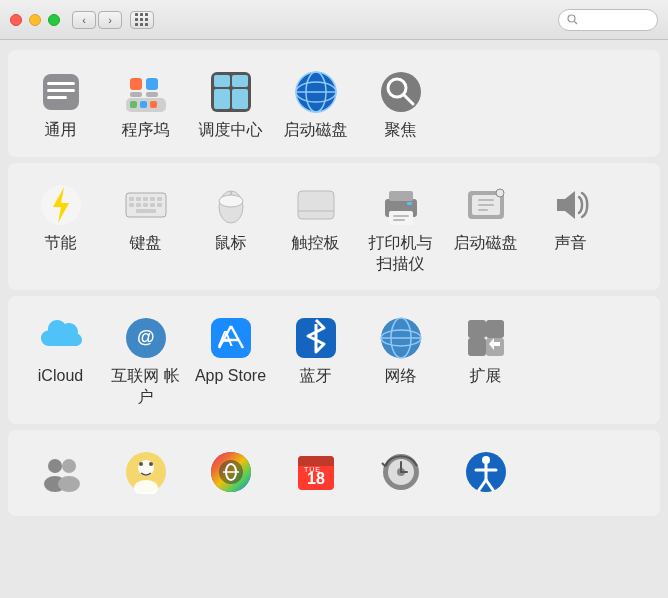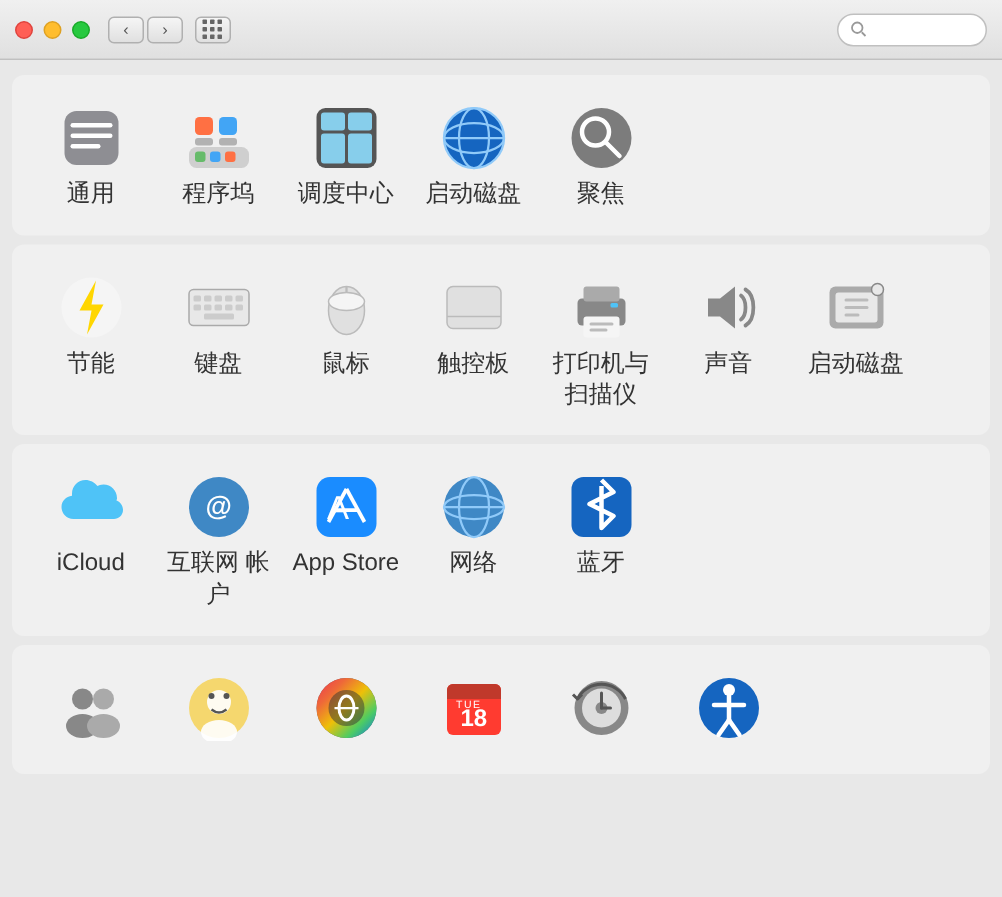--- a/index.html
+++ b/index.html
@@ -328,40 +328,40 @@
       <rect x="14" y="36" width="12" height="2" rx="1" fill="#bbb"></rect>
       <rect x="28" y="19" width="5" height="3" rx="1" fill="#4fc3f7"></rect>
     </svg>
           </div>
           <div class="icon-label">打印机与
 扫描仪</div>
         </div>
         <div class="icon-item">
           <div class="icon-img">
             <svg viewBox="0 0 44 44" width="44" height="44">
-      <path d="M8 16 L8 28 L16 28 L26 36 L26 8 L16 16 Z" fill="#888"></path>
-      <path d="M30 14 C34 17 34 27 30 30" stroke="#888" stroke-width="2.5" fill="none" stroke-linecap="round"></path>
-      <path d="M33 10 C40 14 40 30 33 34" stroke="#888" stroke-width="2.5" fill="none" stroke-linecap="round"></path>
-    </svg>
-          </div>
-          <div class="icon-label">声音</div>
-        </div>
-        <div class="icon-item">
-          <div class="icon-img">
-            <svg viewBox="0 0 44 44" width="44" height="44">
       <rect x="4" y="8" width="36" height="28" rx="4" fill="#aaa"></rect>
       <rect x="8" y="12" width="28" height="20" rx="2" fill="#e8e8e8"></rect>
       <circle cx="36" cy="10" r="4" fill="#e8e8e8" stroke="#888" stroke-width="1"></circle>
       <rect x="14" y="16" width="16" height="2" rx="1" fill="#bbb"></rect>
       <rect x="14" y="21" width="16" height="2" rx="1" fill="#bbb"></rect>
       <rect x="14" y="26" width="10" height="2" rx="1" fill="#bbb"></rect>
     </svg>
           </div>
           <div class="icon-label">启动磁盘</div>
         </div>
+        <div class="icon-item">
+          <div class="icon-img">
+            <svg viewBox="0 0 44 44" width="44" height="44">
+      <path d="M8 16 L8 28 L16 28 L26 36 L26 8 L16 16 Z" fill="#888"></path>
+      <path d="M30 14 C34 17 34 27 30 30" stroke="#888" stroke-width="2.5" fill="none" stroke-linecap="round"></path>
+      <path d="M33 10 C40 14 40 30 33 34" stroke="#888" stroke-width="2.5" fill="none" stroke-linecap="round"></path>
+    </svg>
+          </div>
+          <div class="icon-label">声音</div>
+        </div>
       </div>
     </div>
     <div class="section">
       <div class="icon-grid">
         <div class="icon-item">
           <div class="icon-img">
             <svg viewBox="0 0 44 44" width="44" height="44">
       <path d="M10 30 C5 30 2 26 2 22 C2 18 5 15 9 14.5 C9 14 9 13.5 9 13 C9 8 13 4 18 4 C21 4 24 5.5 26 8 C27 7.5 28 7 30 7 C35 7 39 11 39 16 C39 16.5 39 17 38.5 17.5 C41 18.5 43 21 43 24 C43 27.5 40 30 37 30 Z" fill="#4fc3f7"></path>
     </svg>
           </div>
@@ -385,36 +385,48 @@
       <line x1="10" y1="32" x2="22" y2="10" stroke="white" stroke-width="2.5"></line>
       <line x1="22" y1="10" x2="34" y2="32" stroke="white" stroke-width="2.5"></line>
       <line x1="15" y1="24" x2="29" y2="24" stroke="white" stroke-width="2.5"></line>
     </svg>
           </div>
           <div class="icon-label">App Store</div>
         </div>
         <div class="icon-item">
           <div class="icon-img">
             <svg viewBox="0 0 44 44" width="44" height="44">
+      <rect x="2" y="2" width="40" height="40" rx="8" fill="#1565c0"></rect>
+      <path d="M22 8 L22 36 L30 28 L14 20 L30 12 L22 4" fill="none" stroke="white" stroke-width="3" stroke-linejoin="round"></path>
+    </svg>
+          </div>
+          <div class="icon-label">蓝牙</div>
+        </div>
+        <div class="icon-item">
+          <div class="icon-img">
+            <svg viewBox="0 0 44 44" width="44" height="44">
       <circle cx="22" cy="22" r="20" fill="#3f88c5"></circle>
       <ellipse cx="22" cy="22" rx="10" ry="20" fill="none" stroke="#90caf9" stroke-width="1.5"></ellipse>
       <line x1="2" y1="22" x2="42" y2="22" stroke="#90caf9" stroke-width="1.5"></line>
       <ellipse cx="22" cy="22" rx="20" ry="8" fill="none" stroke="#90caf9" stroke-width="1.5"></ellipse>
     </svg>
           </div>
           <div class="icon-label">网络</div>
         </div>
         <div class="icon-item">
           <div class="icon-img">
             <svg viewBox="0 0 44 44" width="44" height="44">
-      <rect x="2" y="2" width="40" height="40" rx="8" fill="#1565c0"></rect>
-      <path d="M22 8 L22 36 L30 28 L14 20 L30 12 L22 4" fill="none" stroke="white" stroke-width="3" stroke-linejoin="round"></path>
-    </svg>
-          </div>
-          <div class="icon-label">蓝牙</div>
+      <rect x="4" y="4" width="18" height="18" rx="3" fill="#888"></rect>
+      <rect x="22" y="4" width="18" height="18" rx="3" fill="#888"></rect>
+      <rect x="4" y="22" width="18" height="18" rx="3" fill="#888"></rect>
+      <rect x="22" y="22" width="18" height="18" rx="3" fill="#aaa"></rect>
+      <path d="M25 28 L30 22 L30 26 L36 26 L36 30 L30 30 L30 34 Z" fill="white"></path>
+    </svg>
+          </div>
+          <div class="icon-label">扩展</div>
         </div>
       </div>
     </div>
     <div class="section">
       <div class="icon-grid">
         <div class="icon-item">
           <div class="icon-img">
             <svg viewBox="0 0 44 44" width="44" height="44">
       <circle cx="16" cy="16" r="7" fill="#888"></circle>
       <ellipse cx="16" cy="34" rx="11" ry="8" fill="#888"></ellipse>

